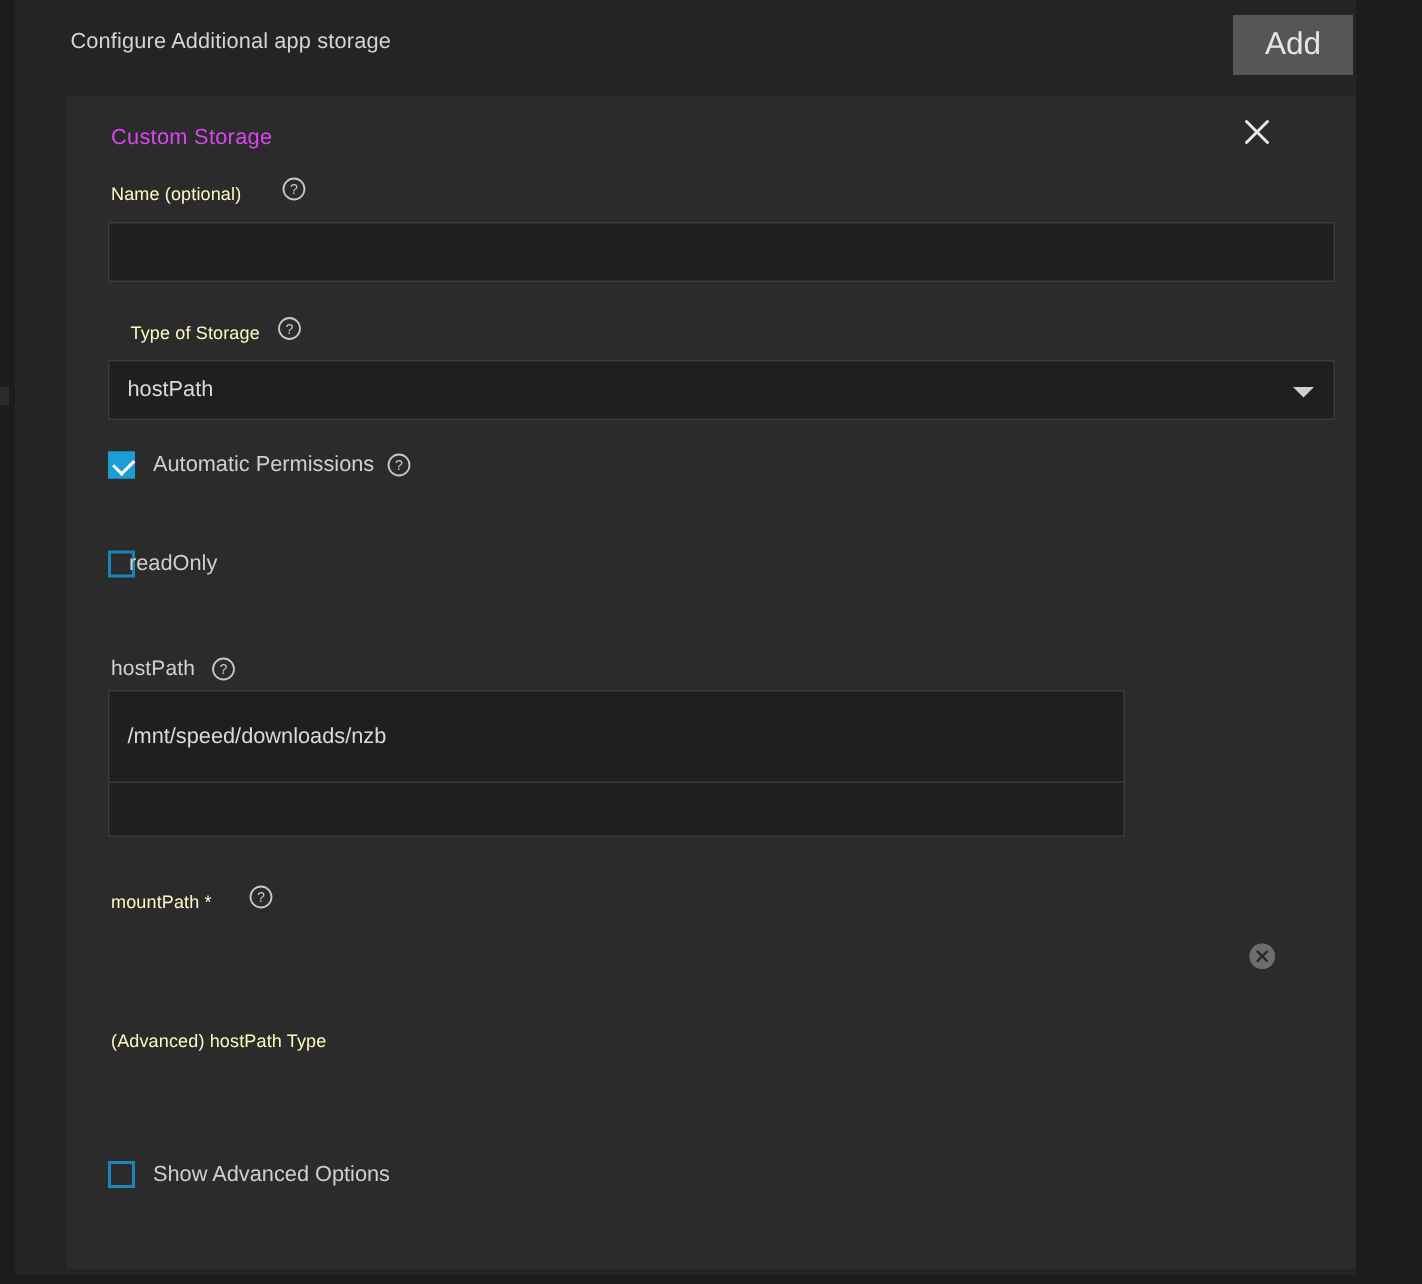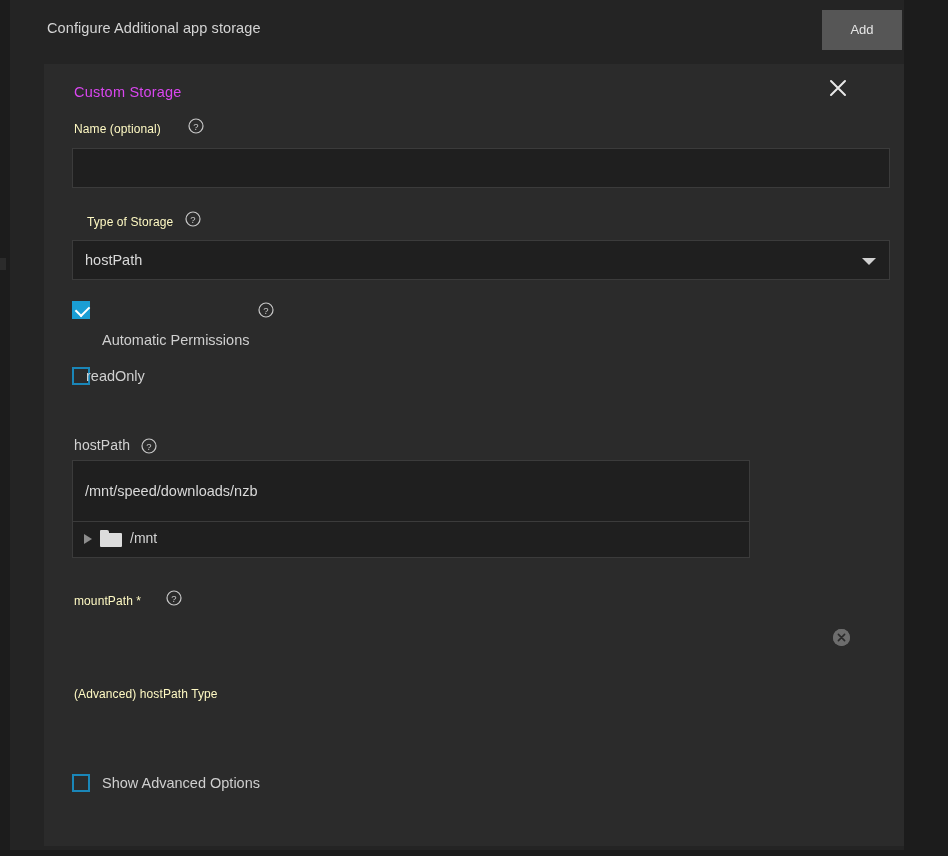--- a/index.html
+++ b/index.html
@@ -59,21 +59,21 @@
     color: #d4d4d4;
     letter-spacing: .1px;
   }
   .add-button {
     position: absolute;
     left: 812px; top: 10px;
     width: 80px; height: 40px;
     background: #565656;
     color: #e6e6e6;
     border: none;
-    font-size: 13px;
+    font-size: 21px;
     font-family: "Liberation Sans", sans-serif;
     cursor: pointer;
     line-height: 40px;
     text-align: center;
     padding: 0;
   }
 
   
   .card {
     position: absolute;
@@ -281,21 +281,21 @@
         </svg>
       </span>
       <div class="input-box" style="top:176px; height:40px;">
         <span class="input-text" style="top:11px;">hostPath</span>
         <span class="caret-down" style="left:789px; top:17px;"></span>
       </div>
 
       <div class="cbx on" style="left:28px; top:237px;">
         <span class="tick"></span>
       </div>
-      <div class="cbx-label" style="left:58px; top:238px;margin-top:30px;">Automatic Permissions</div>
+      <div class="cbx-label" style="left:58px; top:238px;">Automatic Permissions</div>
       <span class="help-icon" style="left:214px; top:238px;">
         <svg width="16" height="16" viewBox="0 0 16 16">
           <circle cx="8" cy="8" r="7" fill="none" stroke="#c8c8c8" stroke-width="1.2"></circle>
           <text x="8" y="11.6" text-anchor="middle" font-size="9.5" font-family="Liberation Sans, sans-serif" fill="#c8c8c8">?</text>
         </svg>
       </span>
 
       <div class="cbx off" style="left:28px; top:303px;"></div>
       <div class="cbx-label" style="left:42px; top:304px;">readOnly</div>
 
@@ -303,28 +303,20 @@
       <span class="help-icon" style="left:97px; top:374px;">
         <svg width="16" height="16" viewBox="0 0 16 16">
           <circle cx="8" cy="8" r="7" fill="none" stroke="#c8c8c8" stroke-width="1.2"></circle>
           <text x="8" y="11.6" text-anchor="middle" font-size="9.5" font-family="Liberation Sans, sans-serif" fill="#c8c8c8">?</text>
         </svg>
       </span>
 
       <div class="hostpath-box">
         <span class="hostpath-value">/mnt/speed/downloads/nzb</span>
         <div class="hostpath-divider"></div>
-        <div class="tree-row">
-          <span class="tree-arrow"></span>
-          <span class="folder-icon">
-            <span class="tab"></span>
-            <span class="body"></span>
-          </span>
-          <span class="tree-label">/mnt</span>
-        </div>
       </div>
 
       <div class="field-label" style="left:30px; top:530px;">mountPath *</div>
       <span class="help-icon" style="left:122px; top:526px;">
         <svg width="16" height="16" viewBox="0 0 16 16">
           <circle cx="8" cy="8" r="7" fill="none" stroke="#c8c8c8" stroke-width="1.2"></circle>
           <text x="8" y="11.6" text-anchor="middle" font-size="9.5" font-family="Liberation Sans, sans-serif" fill="#c8c8c8">?</text>
         </svg>
       </span>
       <span class="clear-btn">

